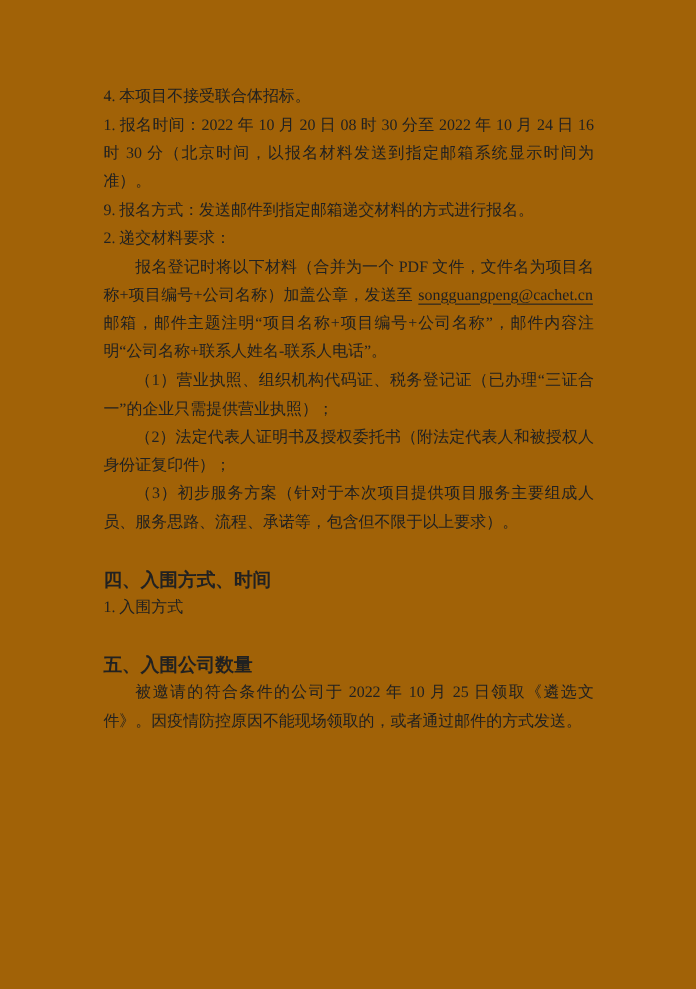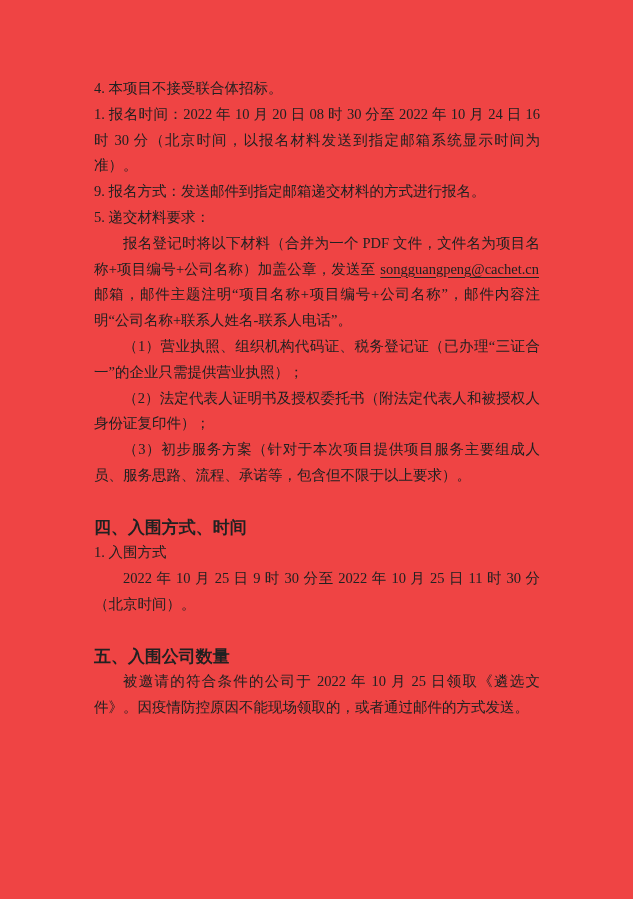--- a/index.html
+++ b/index.html
@@ -4,21 +4,21 @@
 <style>
   html, body {
     margin: 0;
     padding: 0;
     background: #ffffff;
   }
   .page {
     position: relative;
     width: 633px;
     height: 899px;
-    background: #ef4444;
+    background: #a16207;
     box-sizing: border-box;
     padding: 76px 93px 0 94px;
     font-family: "Liberation Serif", "DejaVu Serif", serif;
     font-size: 14.5px;
     color: #212121;
     overflow: hidden;
   }
   .para {
     margin: 0;
     line-height: 25.8px;
@@ -46,35 +46,34 @@
 
 <div class="page">
 
   <p class="para">4. 本项目不接受联合体招标。</p>
 
 
   <p class="para">1. 报名时间：2022 年 10 月 20 日 08 时 30 分至 2022 年 10 月 24 日 16 时 30 分（北京时间，以报名材料发送到指定邮箱系统显示时间为准）。</p>
 
   <p class="para">9. 报名方式：发送邮件到指定邮箱递交材料的方式进行报名。</p>
 
-  <p class="para">5. 递交材料要求：</p>
+  <p class="para">2. 递交材料要求：</p>
 
   <p class="para indent"><span>报名登记时将以下材料（合并为一个 PDF 文件，文件名为项目名称+项目编号+公司名称）加盖公章，发送至 </span><span class="email">songguangpeng@cachet.cn</span><span> 邮箱，邮件主题注明“项目名称+项目编号+公司名称”，邮件内容注明“公司名称+联系人姓名-联系人电话”。</span></p>
 
   <p class="para indent">（1）营业执照、组织机构代码证、税务登记证（已办理“三证合一”的企业只需提供营业执照）；</p>
 
   <p class="para indent">（2）法定代表人证明书及授权委托书（附法定代表人和被授权人身份证复印件）；</p>
 
   <p class="para indent">（3）初步服务方案（针对于本次项目提供项目服务主要组成人员、服务思路、流程、承诺等，包含但不限于以上要求）。</p>
 
   <h3 class="heading">四、入围方式、时间</h3>
 
   <p class="para">1. 入围方式</p>
 
 
 
-  <p class="para indent">2022 年 10 月 25 日 9 时 30 分至 2022 年 10 月 25 日 11 时 30 分（北京时间）。</p>
 
   <h3 class="heading">五、入围公司数量</h3>
 
   <p class="para indent">被邀请的符合条件的公司于 2022 年 10 月 25 日领取《遴选文件》。因疫情防控原因不能现场领取的，或者通过邮件的方式发送。</p>
 
 </div>
 
 </body></html>

